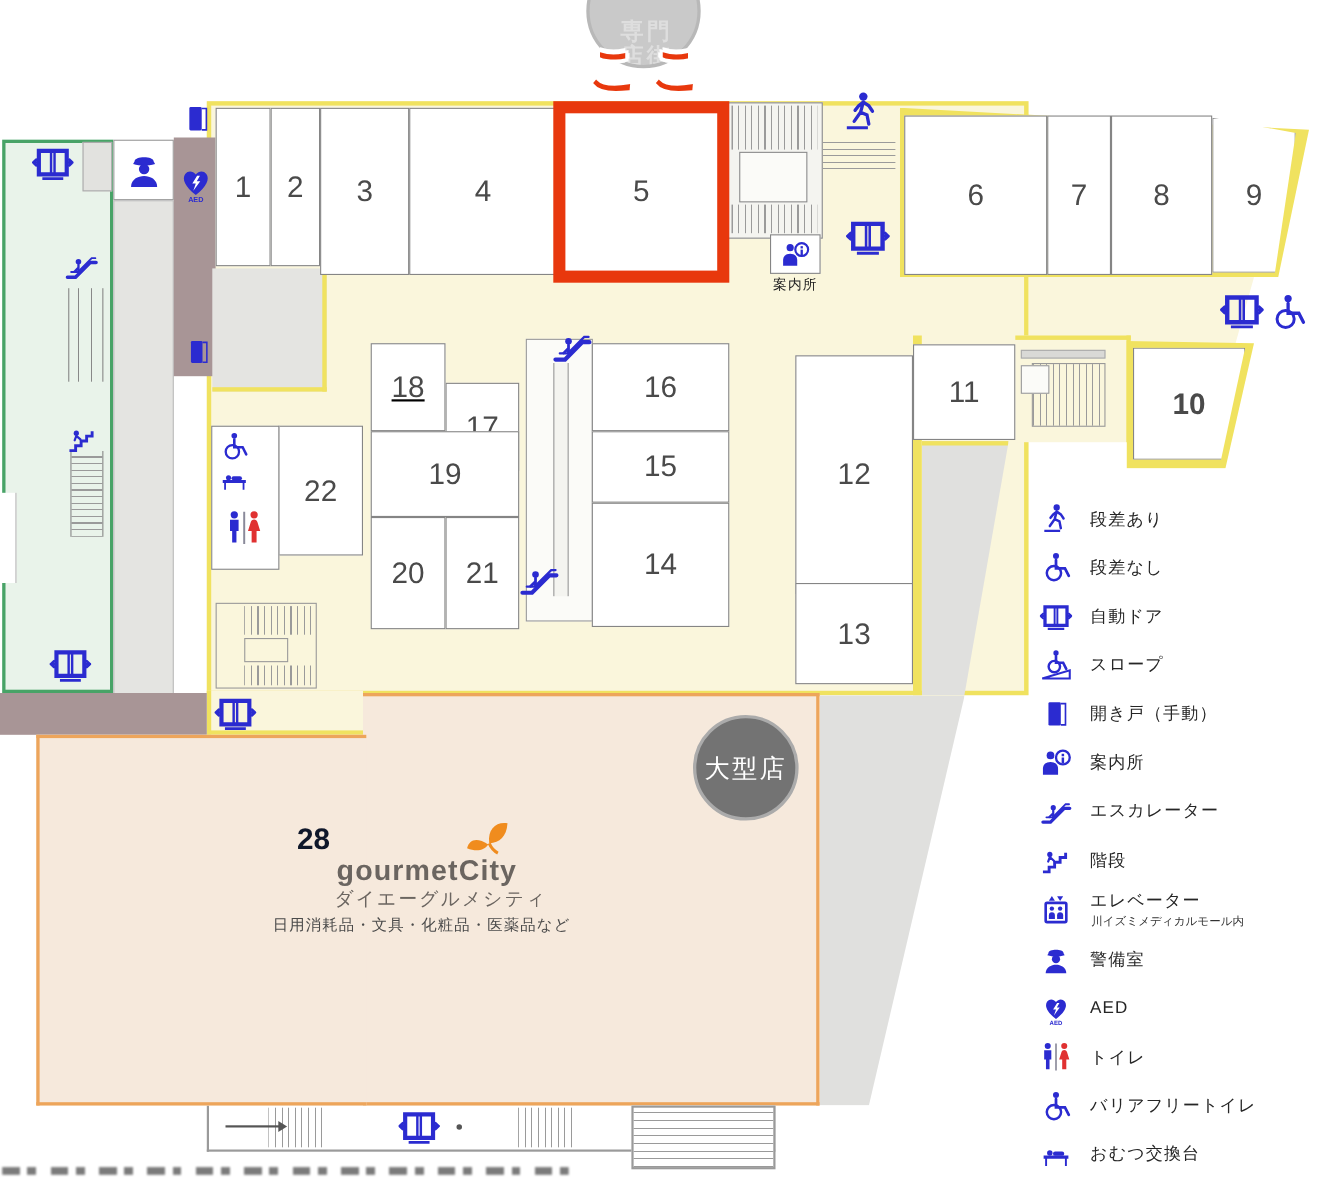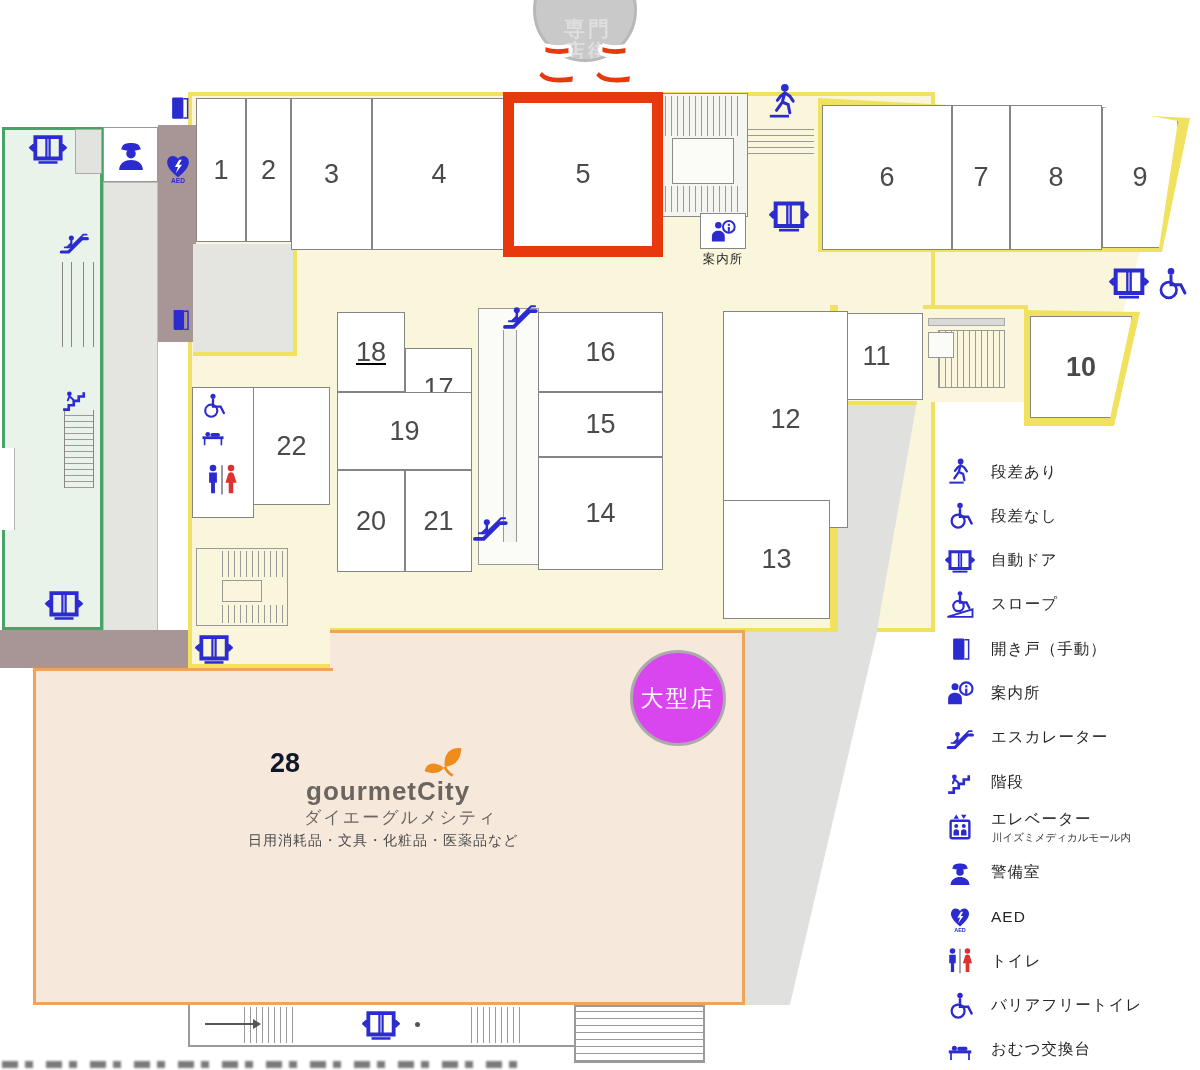--- a/index.html
+++ b/index.html
@@ -20,42 +20,42 @@
   .gray-corridor{left:103px;top:182px;width:55px;height:450px;background:#e4e4e1;border:1px solid #bbb;box-sizing:border-box;z-index:1;}
   .guard-box{left:103px;top:127px;width:55px;height:55px;background:#fff;border:1px solid #999;box-sizing:border-box;z-index:2;}
   .mauve-strip{left:158px;top:125px;width:38px;height:217px;background:#a89596;z-index:2;}
   .mauve-band{left:0px;top:630px;width:188px;height:38px;background:#a89596;z-index:2;}
   .gray-under12{left:193px;top:244px;width:104px;height:112px;background:#e4e4e1;border-right:4px solid #f0e25f;border-bottom:4px solid #f0e25f;box-sizing:border-box;z-index:2;}
   .wedge1{left:838px;top:401px;width:79px;height:231px;background:#e0e0de;border-top:4px solid #f0e25f;box-sizing:border-box;clip-path:polygon(0 0,100% 0,49% 100%,0 100%);z-index:2;}
   .wedge2{left:745px;top:632px;width:132px;height:373px;background:#e0e0de;clip-path:polygon(0 0,100% 0,34% 100%,0 100%);z-index:2;}
   
   .orange1{left:330px;top:630px;width:415px;height:375px;background:#f6e9dc;border-top:3px solid #eda55b;border-right:3px solid #eda55b;border-bottom:3px solid #eda55b;box-sizing:border-box;z-index:2;}
   .orange2{left:33px;top:668px;width:300px;height:337px;background:#f6e9dc;border-left:3px solid #eda55b;border-top:3px solid #eda55b;border-bottom:3px solid #eda55b;box-sizing:border-box;z-index:2;}
-  .big-circle{left:630px;top:650px;width:96px;height:96px;border-radius:50%;background:#d946ef;border:3px solid #ababab;box-sizing:border-box;display:flex;align-items:center;justify-content:center;color:#fff;font-size:23px;letter-spacing:2px;z-index:4;}
+  .big-circle{left:630px;top:650px;width:96px;height:96px;border-radius:50%;background:#737373;border:3px solid #ababab;box-sizing:border-box;display:flex;align-items:center;justify-content:center;color:#fff;font-size:23px;letter-spacing:2px;z-index:4;}
   .g-num{left:270px;top:748px;font-size:27px;color:#0f172a;font-weight:bold;z-index:3;}
   .g-logo{left:306px;top:776px;font-size:26px;color:#6b6560;font-weight:bold;letter-spacing:1px;z-index:3;}
   .g-leaf{left:420px;top:744px;z-index:3;}
   .g-name{left:304px;top:806px;font-size:17px;color:#6b6560;letter-spacing:2px;z-index:3;}
   .g-desc{left:248px;top:832px;font-size:14px;color:#4a4a4a;letter-spacing:1px;z-index:3;}
   
   .store{position:absolute;background:#fff;border:1.5px solid #858585;box-sizing:border-box;display:flex;align-items:center;justify-content:center;z-index:4;}
   .store span{font-size:27px;color:#4a4a4a;}
   .st-s1{left:196px;top:98px;width:50px;height:144px;}
   .st-s2{left:246px;top:98px;width:45px;height:144px;}
   .st-s3{left:291px;top:98px;width:81px;height:152px;}
   .st-s4{left:372px;top:98px;width:134px;height:152px;}
   .st-s5{left:506px;top:98px;width:154px;height:152px;}
   .st-s6{left:822px;top:105px;width:130px;height:145px;}
   .st-s7{left:952px;top:105px;width:58px;height:145px;}
   .st-s8{left:1010px;top:105px;width:92px;height:145px;}
   .st-s9{left:1102px;top:107px;width:76px;height:141px;clip-path:polygon(0 0,100% 14px,57px 100%,0 100%);}
   .st-s10{left:1030px;top:316px;width:102px;height:102px;clip-path:polygon(0 0,100% 0,80px 100%,0 100%);font-weight:bold;}
   .st-s11{left:830px;top:313px;width:93px;height:87px;}
-  .st-s12{left:723px;top:311px;width:125px;height:217px;}
-  .st-s13{left:723px;top:500px;width:107px;height:119px;}
+  .st-s12{left:723px;top:323px;width:107px;height:217px;}
+  .st-s13{left:723px;top:530px;width:107px;height:92px;}
   .st-s14{left:538px;top:457px;width:125px;height:113px;}
   .st-s15{left:538px;top:392px;width:125px;height:65px;}
   .st-s16{left:538px;top:312px;width:125px;height:80px;}
   .st-s17{left:405px;top:312px;width:67px;height:80px;margin-top:36px;}
   .st-s18{left:337px;top:312px;width:68px;height:80px;text-decoration:underline;}
   .st-s19{left:337px;top:392px;width:135px;height:78px;}
   .st-s20{left:337px;top:470px;width:68px;height:102px;}
   .st-s21{left:405px;top:470px;width:67px;height:102px;}
   .st-s22{left:253px;top:387px;width:77px;height:118px;text-align:right;}
   .facilities{left:192px;top:387px;width:62px;height:131px;background:#fff;border:1.5px solid #858585;box-sizing:border-box;z-index:4;}

